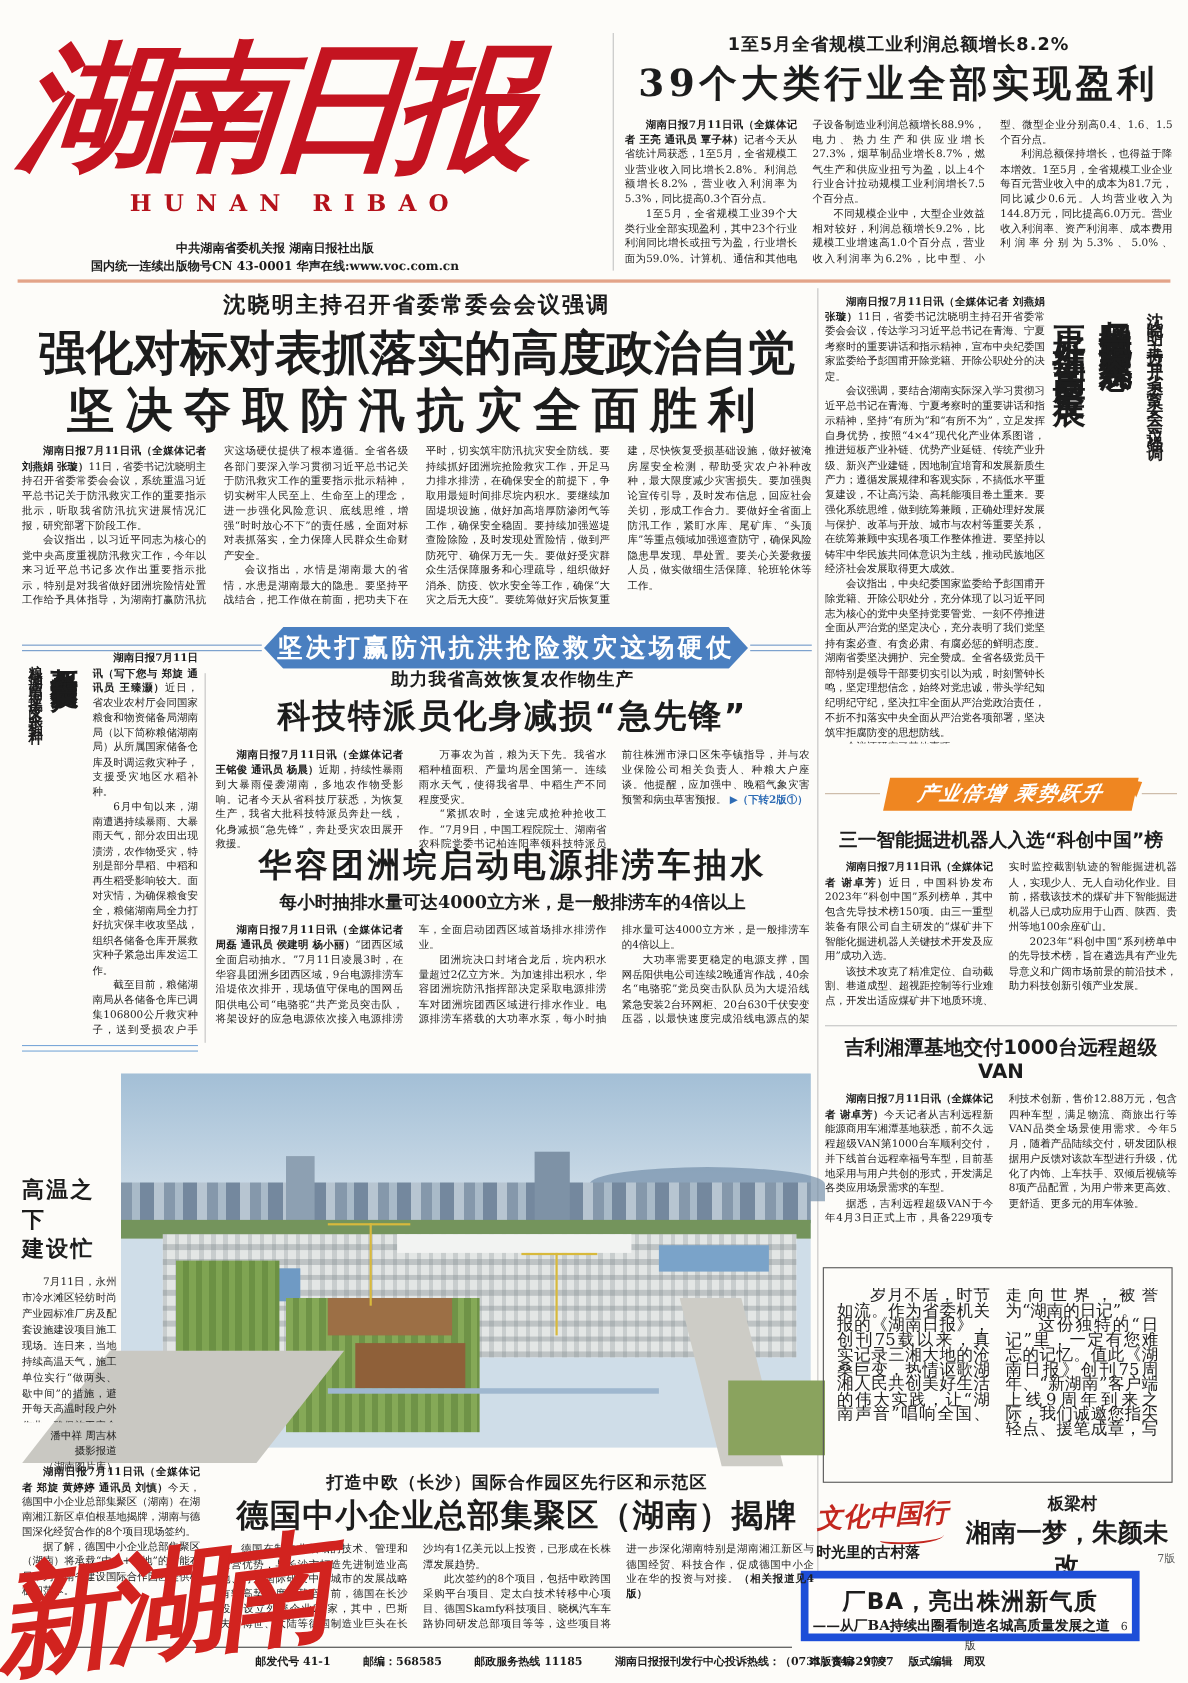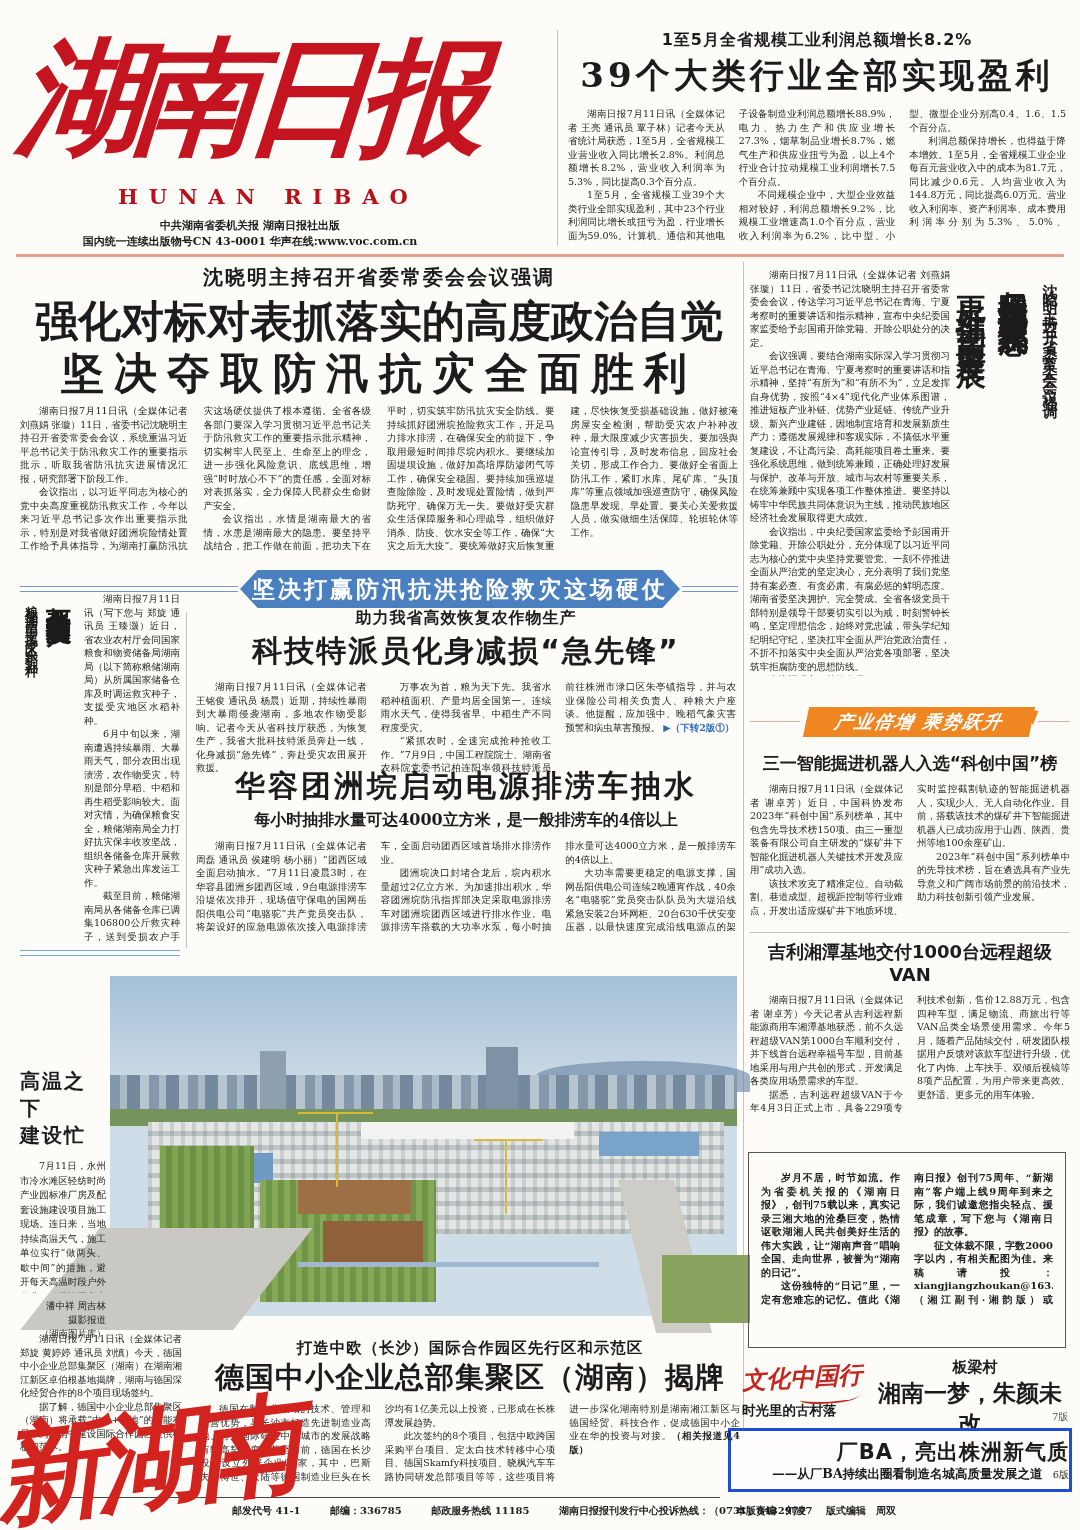--- a/index.html
+++ b/index.html
@@ -5,32 +5,32 @@
   html,body{margin:0;padding:0;background:#dcdcdc;}
   #page{position:relative;width:1080px;height:1530px;margin:0 auto;background:#fdfcf9;
         font-family:"DejaVu Serif","Liberation Serif",serif;color:#1c1c1c;overflow:hidden;}
   .abs{position:absolute;}
   .hei{font-family:"DejaVu Sans","Liberation Sans",sans-serif;}
   .ctr{text-align:center;}
   .clip{overflow:hidden;}
   .vert{writing-mode:vertical-rl;}
   .body-text{font-size:9.5px;line-height:13.5px;text-align:justify;}
   .body-text p{margin:0;text-indent:2em;}
-  .lead{font-weight:normal;}
+  .lead{font-weight:bold;}
   .cont{color:#2e6cb5;font-weight:bold;}
   .cols2{column-count:2;column-gap:14px;}
   .cols3{column-count:3;column-gap:14px;}
   .cols4{column-count:4;column-gap:16px;}
   .vline{width:1px;background:#c2c2c2;}
   .hline{height:1px;background:#c2c2c2;}
 
   
   .logo{left:18px;top:8px;width:424px;height:178px;font-size:126px;line-height:178px;font-weight:bold;
         font-style:italic;color:#c41420;letter-spacing:-12px;transform:skewX(-4deg);white-space:nowrap;}
-  .latin{left:118px;top:184px;font-size:21px;font-weight:bold;color:#b5121b;letter-spacing:11px;}
+  .latin{left:118px;top:172px;font-size:21px;font-weight:bold;color:#b5121b;letter-spacing:11px;}
   .orgline{left:60px;top:218px;width:380px;font-size:11px;font-weight:bold;text-align:center;}
   .issnline{left:40px;top:234px;width:420px;font-size:11px;font-weight:bold;text-align:center;}
   .datebox{left:447px;top:26px;width:98px;height:224px;border:1px solid #cfa893;border-radius:7px;text-align:center;background:#fffefc;}
   .db-month{margin-top:9px;font-size:13px;font-weight:bold;}
   .db-day{font-size:40px;line-height:44px;letter-spacing:2px;}
   .db-small{font-size:9.5px;font-weight:bold;line-height:14px;}
   .qr{position:relative;width:56px;height:56px;margin:5px auto 3px auto;
       background:repeating-linear-gradient(90deg,#151515 0 3px,rgba(255,255,255,0) 3px 6px),
                  repeating-linear-gradient(0deg,#151515 0 3px,#ffffff 3px 6px);}
   .qr-eye{position:absolute;width:13px;height:13px;border:3px solid #111;background:#fff;box-sizing:border-box;}
@@ -129,33 +129,33 @@
   .sany{left:750px;top:752px;width:320px;}
   .sany-head{font-size:17px;font-weight:bold;}
   .sany-body{margin-top:7px;height:140px;}
   .geely{left:750px;top:940px;width:320px;}
   .geely-head{font-size:18px;font-weight:bold;}
   .geely-body{margin-top:8px;height:168px;}
 
   
   .essay{left:748px;top:1152px;width:318px;height:196px;border:1px solid #555;box-sizing:border-box;padding:10px 12px;}
   .essay-head{font-size:22px;font-weight:bold;letter-spacing:1px;}
-  .essay-body{margin-top:8px;height:138px;font-size:10px;line-height:13.5px;font-weight:bold;}
+  .essay-body{margin-top:8px;height:138px;font-size:15px;line-height:13.5px;}
 
   
   .cul-logo{left:742px;top:1364px;width:140px;font-size:24px;line-height:26px;font-weight:bold;font-style:italic;
             color:#c3271f;transform:rotate(-3deg);white-space:nowrap;}
   .cul-swoosh{left:800px;top:1392px;width:58px;height:10px;border-bottom:2px solid #c3271f;border-radius:0 0 100% 40%;}
   .cul-tag{left:742px;top:1402px;width:150px;font-size:13.5px;font-weight:bold;}
   .cul-kicker{left:880px;top:1358px;width:190px;font-size:15px;font-weight:bold;text-align:center;}
   .cul-head{left:868px;top:1378px;width:204px;font-size:23px;font-weight:bold;text-align:center;}
   .cul-page{left:1052px;top:1410px;font-size:10px;color:#555;}
 
   
-  .cbox{left:728px;top:1428px;width:344px;height:64px;border:3px solid #1d4ed8;box-sizing:border-box;background:#fffdfb;text-align:right;}
+  .cbox{left:728px;top:1428px;width:308px;height:64px;border:7px solid #1d4ed8;box-sizing:border-box;background:#fffdfb;text-align:center;}
   .cbox-head{margin-top:7px;font-size:21px;font-weight:bold;letter-spacing:1px;}
   .cbox-sub{font-size:12.5px;font-weight:bold;}
   .cbox-page{font-size:10px;font-weight:normal;margin-left:10px;color:#333;}
 
   
   .ger-left{left:20px;top:1332px;width:162px;height:166px;}
   .ger-kicker{left:200px;top:1338px;width:540px;font-size:15.5px;font-weight:bold;letter-spacing:1px;}
   .ger-head{left:200px;top:1358px;width:540px;font-size:29px;font-weight:bold;letter-spacing:1px;}
   .ger-cols{left:200px;top:1402px;width:540px;height:94px;}
   .ger-note{font-weight:bold;}
@@ -343,19 +343,19 @@
   <div class="abs ger-cols body-text cols3 clip">
     <p>德国在制造业领域的技术、管理和经营优势，与长沙市打造先进制造业高地、打造国际研发中心城市的发展战略有较高契合度。截至目前，德国在长沙投资设立外资企业28家，其中，巴斯夫、博世、大陆等德国制造业巨头在长沙均有1亿美元以上投资，已形成在长株潭发展趋势。</p>
     <p><span>此次签约的8个项目，包括中欧跨国采购平台项目、定太白技术转移中心项目、德国Skamfy科技项目、晓枫汽车车路协同研发总部项目等等，这些项目将进一步深化湖南特别是湖南湘江新区与德国经贸、科技合作，促成德国中小企业在华的投资与对接。</span><span class="ger-note">（相关报道见4版）</span></p>
   </div>
 
   <div class="abs xhn">新湖南</div>
 
   <div class="abs botrule"></div>
   <div class="abs postal">
     <span>邮发代号 41-1</span>
-    <span>邮编：336785</span>
+    <span>邮编：568585</span>
     <span>邮政服务热线 11185</span>
     <span>湖南日报报刊发行中心投诉热线：（0731）84329777</span>
   </div>
   <div class="abs editors">本版责编　刘凌　　版式编辑　周双</div>
 
 </div>
 
 </body></html>

